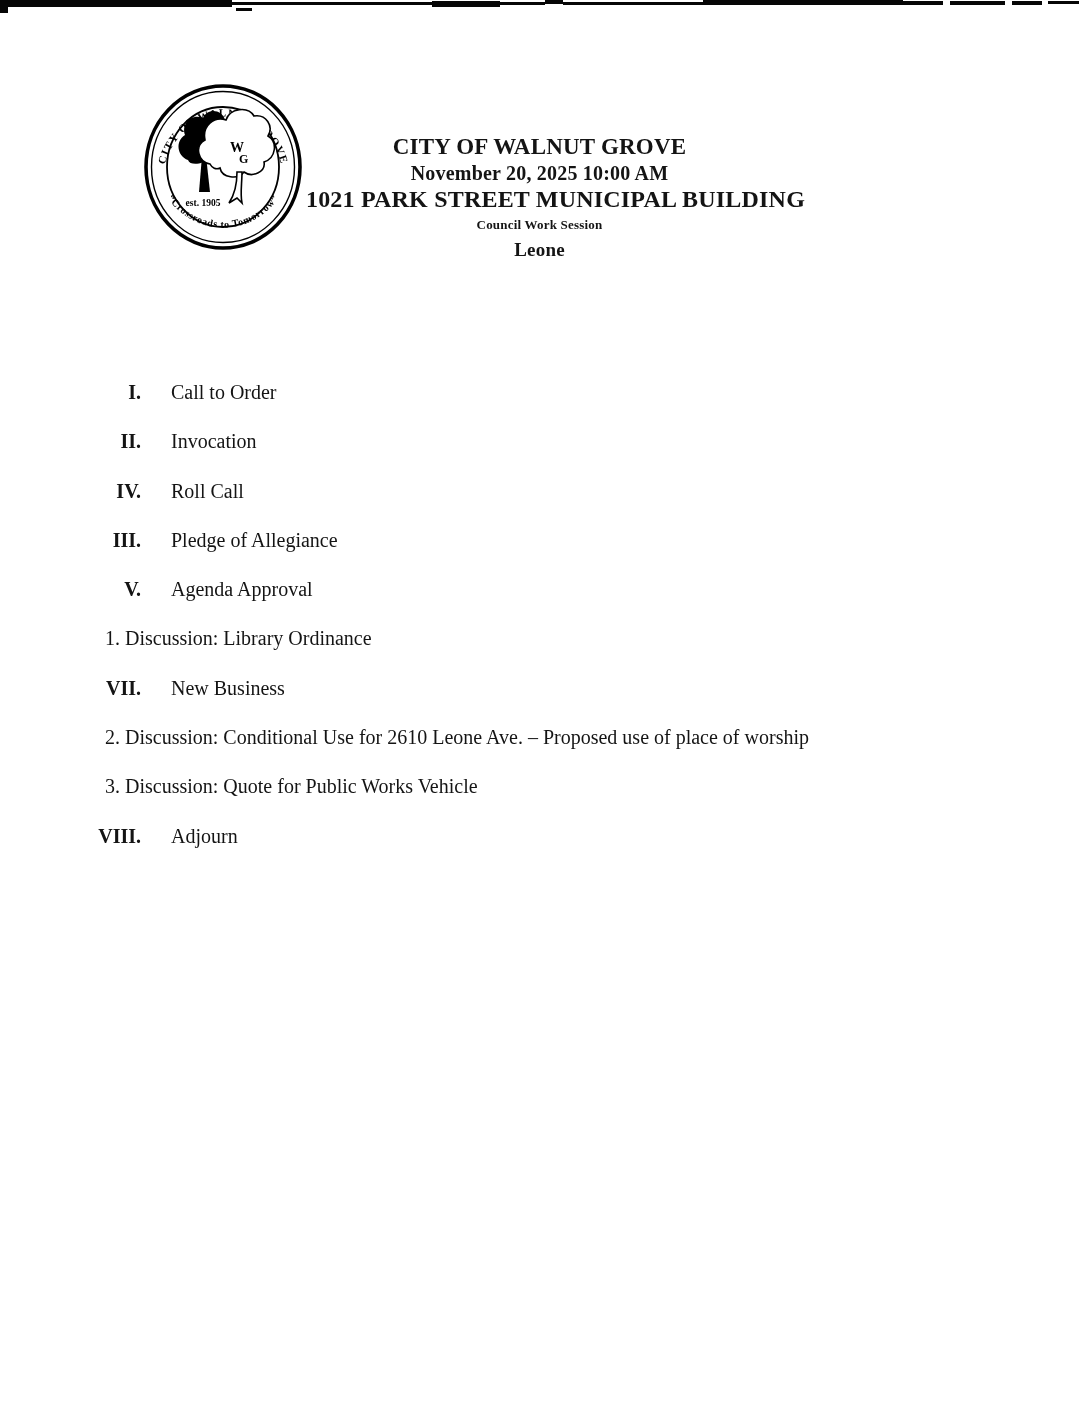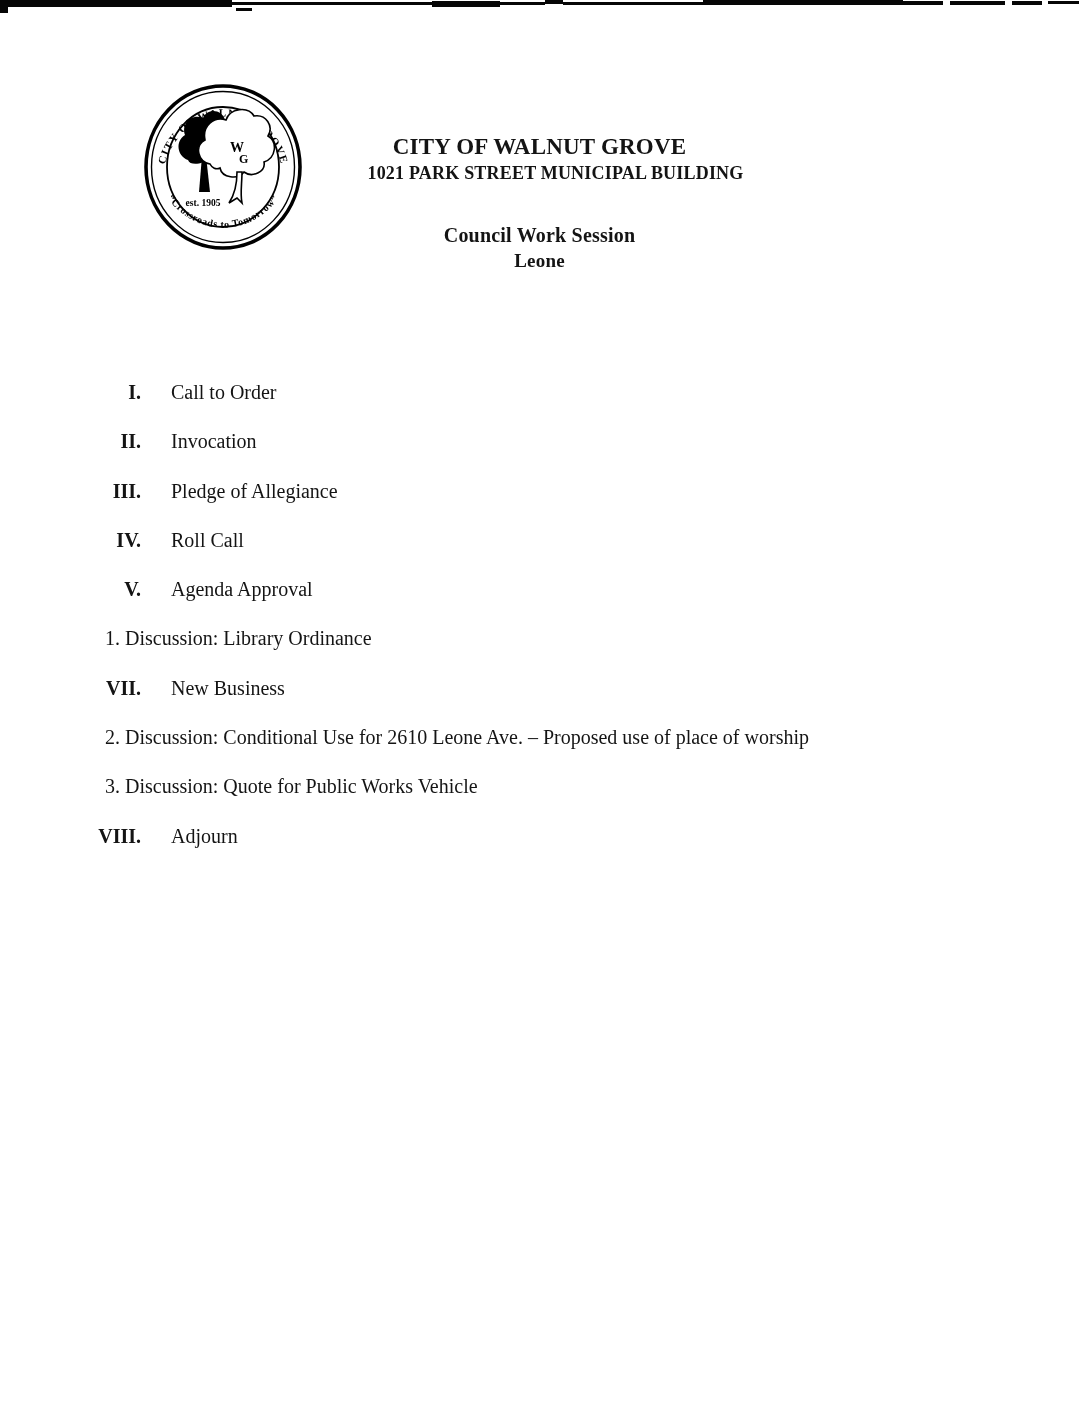--- a/index.html
+++ b/index.html
@@ -29,22 +29,22 @@
   .seg-a14{left:1048px;top:1px;width:31px;height:3px;}
 
   .seal{position:absolute;left:142px;top:82px;}
 
   .header{
     position:absolute;left:0;top:133px;width:100%;
     text-align:center;font-weight:700;letter-spacing:0.2px;
   }
   .h-title{font-size:23px;line-height:27px;}
   .h-date{font-size:20px;line-height:26px;}
-  .h-addr{font-size:18px;line-height:26px;padding-left:32px;}
-  .h-sess{font-size:20px;line-height:25px;margin-top:37px;}
+  .h-addr{font-size:24px;line-height:26px;padding-left:32px;}
+  .h-sess{font-size:13px;line-height:25px;}
   .h-agenda{font-size:19px;line-height:25px;}
 
   .agenda{position:absolute;left:0;top:380px;width:100%;}
   .row{display:flex;height:49.3px;align-items:flex-start;font-size:20px;line-height:25px;}
   .row .num{width:141px;text-align:right;font-weight:700;flex:0 0 141px;}
   .row .lbl{margin-left:30px;font-weight:400;}
   .row.sub .txt{margin-left:105px;font-weight:400;}
 </style>
 </head>
 <body>
@@ -97,42 +97,43 @@
     <g fill="#000" font-weight="bold">
       <text x="88" y="70" font-size="14">W</text>
       <text x="97" y="81" font-size="12">G</text>
     </g>
 
     <text x="61" y="124" text-anchor="middle" font-size="9.5" font-weight="bold" fill="#000">est. 1905</text>
   </svg>
 
   <div class="header">
     <div class="h-title">CITY OF WALNUT GROVE</div>
+    <div class="h-date">November 20, 2025 10:00 AM</div>
     <div class="h-addr">1021 PARK STREET MUNICIPAL BUILDING</div>
     <div class="h-sess">Council Work Session</div>
     <div class="h-agenda">Leone</div>
   </div>
 
   <div class="agenda">
 
     <div class="row main">
       <span class="num">I.</span>
       <span class="lbl">Call to Order</span>
     </div>
     <div class="row main">
       <span class="num">II.</span>
       <span class="lbl">Invocation</span>
     </div>
     <div class="row main">
+      <span class="num">IV.</span>
+      <span class="lbl">Roll Call</span>
+    </div>
+    <div class="row main">
       <span class="num">III.</span>
       <span class="lbl">Pledge of Allegiance</span>
-    </div>
-    <div class="row main">
-      <span class="num">IV.</span>
-      <span class="lbl">Roll Call</span>
     </div>
     <div class="row main">
       <span class="num">V.</span>
       <span class="lbl">Agenda Approval</span>
     </div>
     <div class="row sub">
       <span class="txt">1. Discussion: Library Ordinance</span>
     </div>
     <div class="row main">
       <span class="num">VII.</span>

